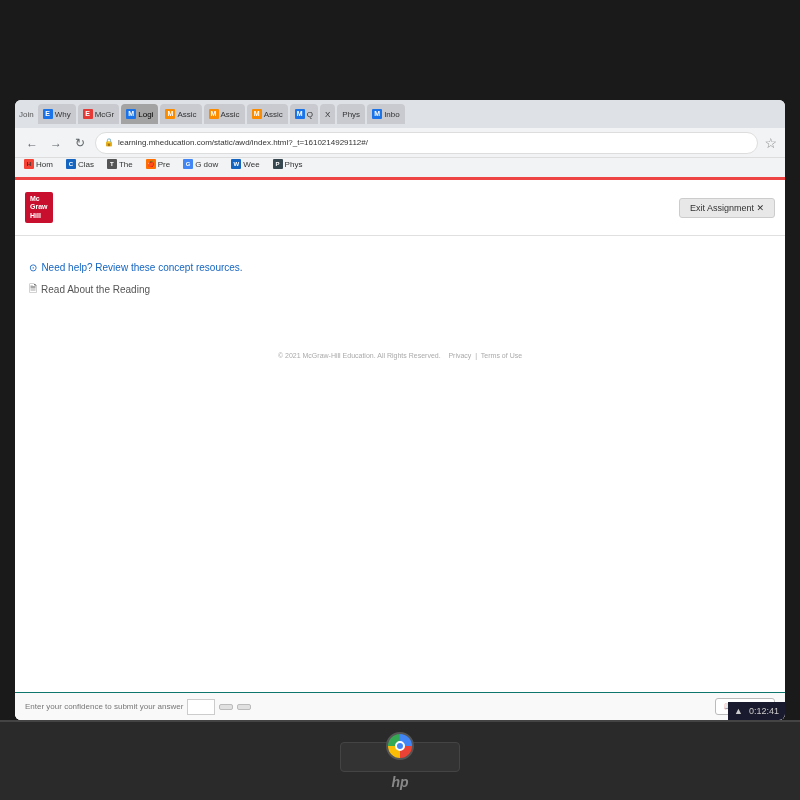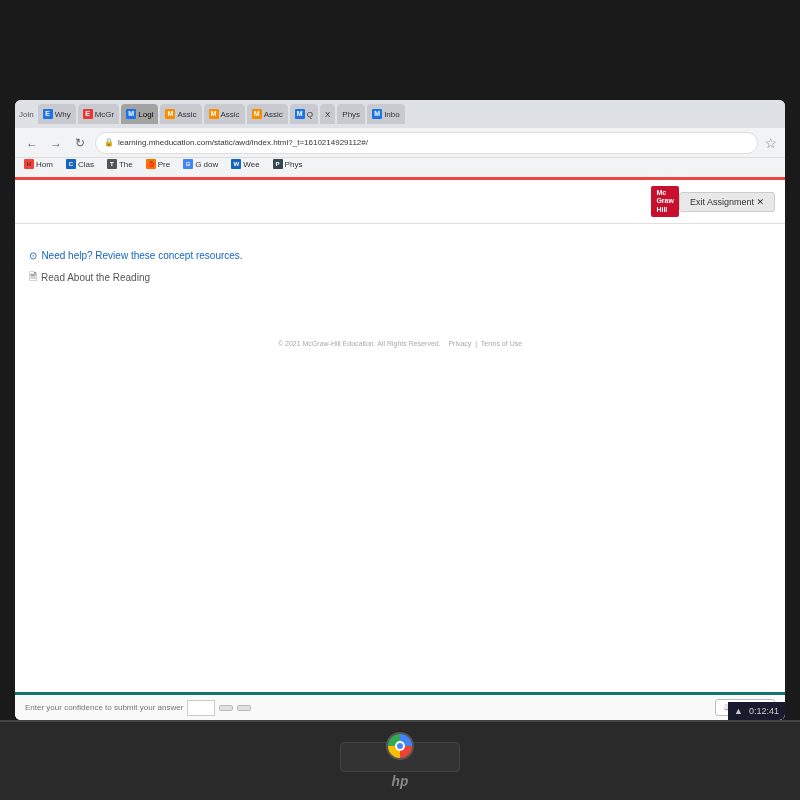--- a/index.html
+++ b/index.html
@@ -155,25 +155,25 @@
     .page-content {
       flex: 1;
       background: #fff;
       overflow-y: auto;
       position: relative;
     }
 
     
     .mh-header {
       background: #fff;
-      padding: 6px 10px;
+      padding: 12px 10px;
       border-bottom: 1px solid #e0e0e0;
       display: flex;
       align-items: center;
-      justify-content: flex-end;
+      justify-content: space-between;
     }
 
     .mh-logo {
       background: #c8102e;
       color: white;
       font-size: 7px;
       font-weight: bold;
       padding: 3px 5px;
       border-radius: 2px;
       line-height: 1.2;
@@ -306,21 +306,21 @@
     }
 
     
     .bottom-bar {
       position: absolute;
       bottom: 0;
       left: 0;
       right: 0;
       height: 28px;
       background: #f9f9f9;
-      border-top: 3px solid #0f766e;
+      border-top: 1px solid #0f766e;
       display: flex;
       align-items: center;
       padding: 0 10px;
       justify-content: space-between;
     }
 
     .confidence-area {
       display: flex;
       align-items: center;
       gap: 4px;
@@ -387,21 +387,20 @@
 
     
     .hp-logo-area {
       position: absolute;
       bottom: 10px;
       left: 50%;
       transform: translateX(-50%);
       display: flex;
       align-items: center;
       gap: 4px;
-      font-family: Liberation Mono, monospace;
     }
 
     .hp-logo {
       color: #888;
       font-size: 14px;
       font-style: italic;
       font-weight: bold;
     }
 
     

